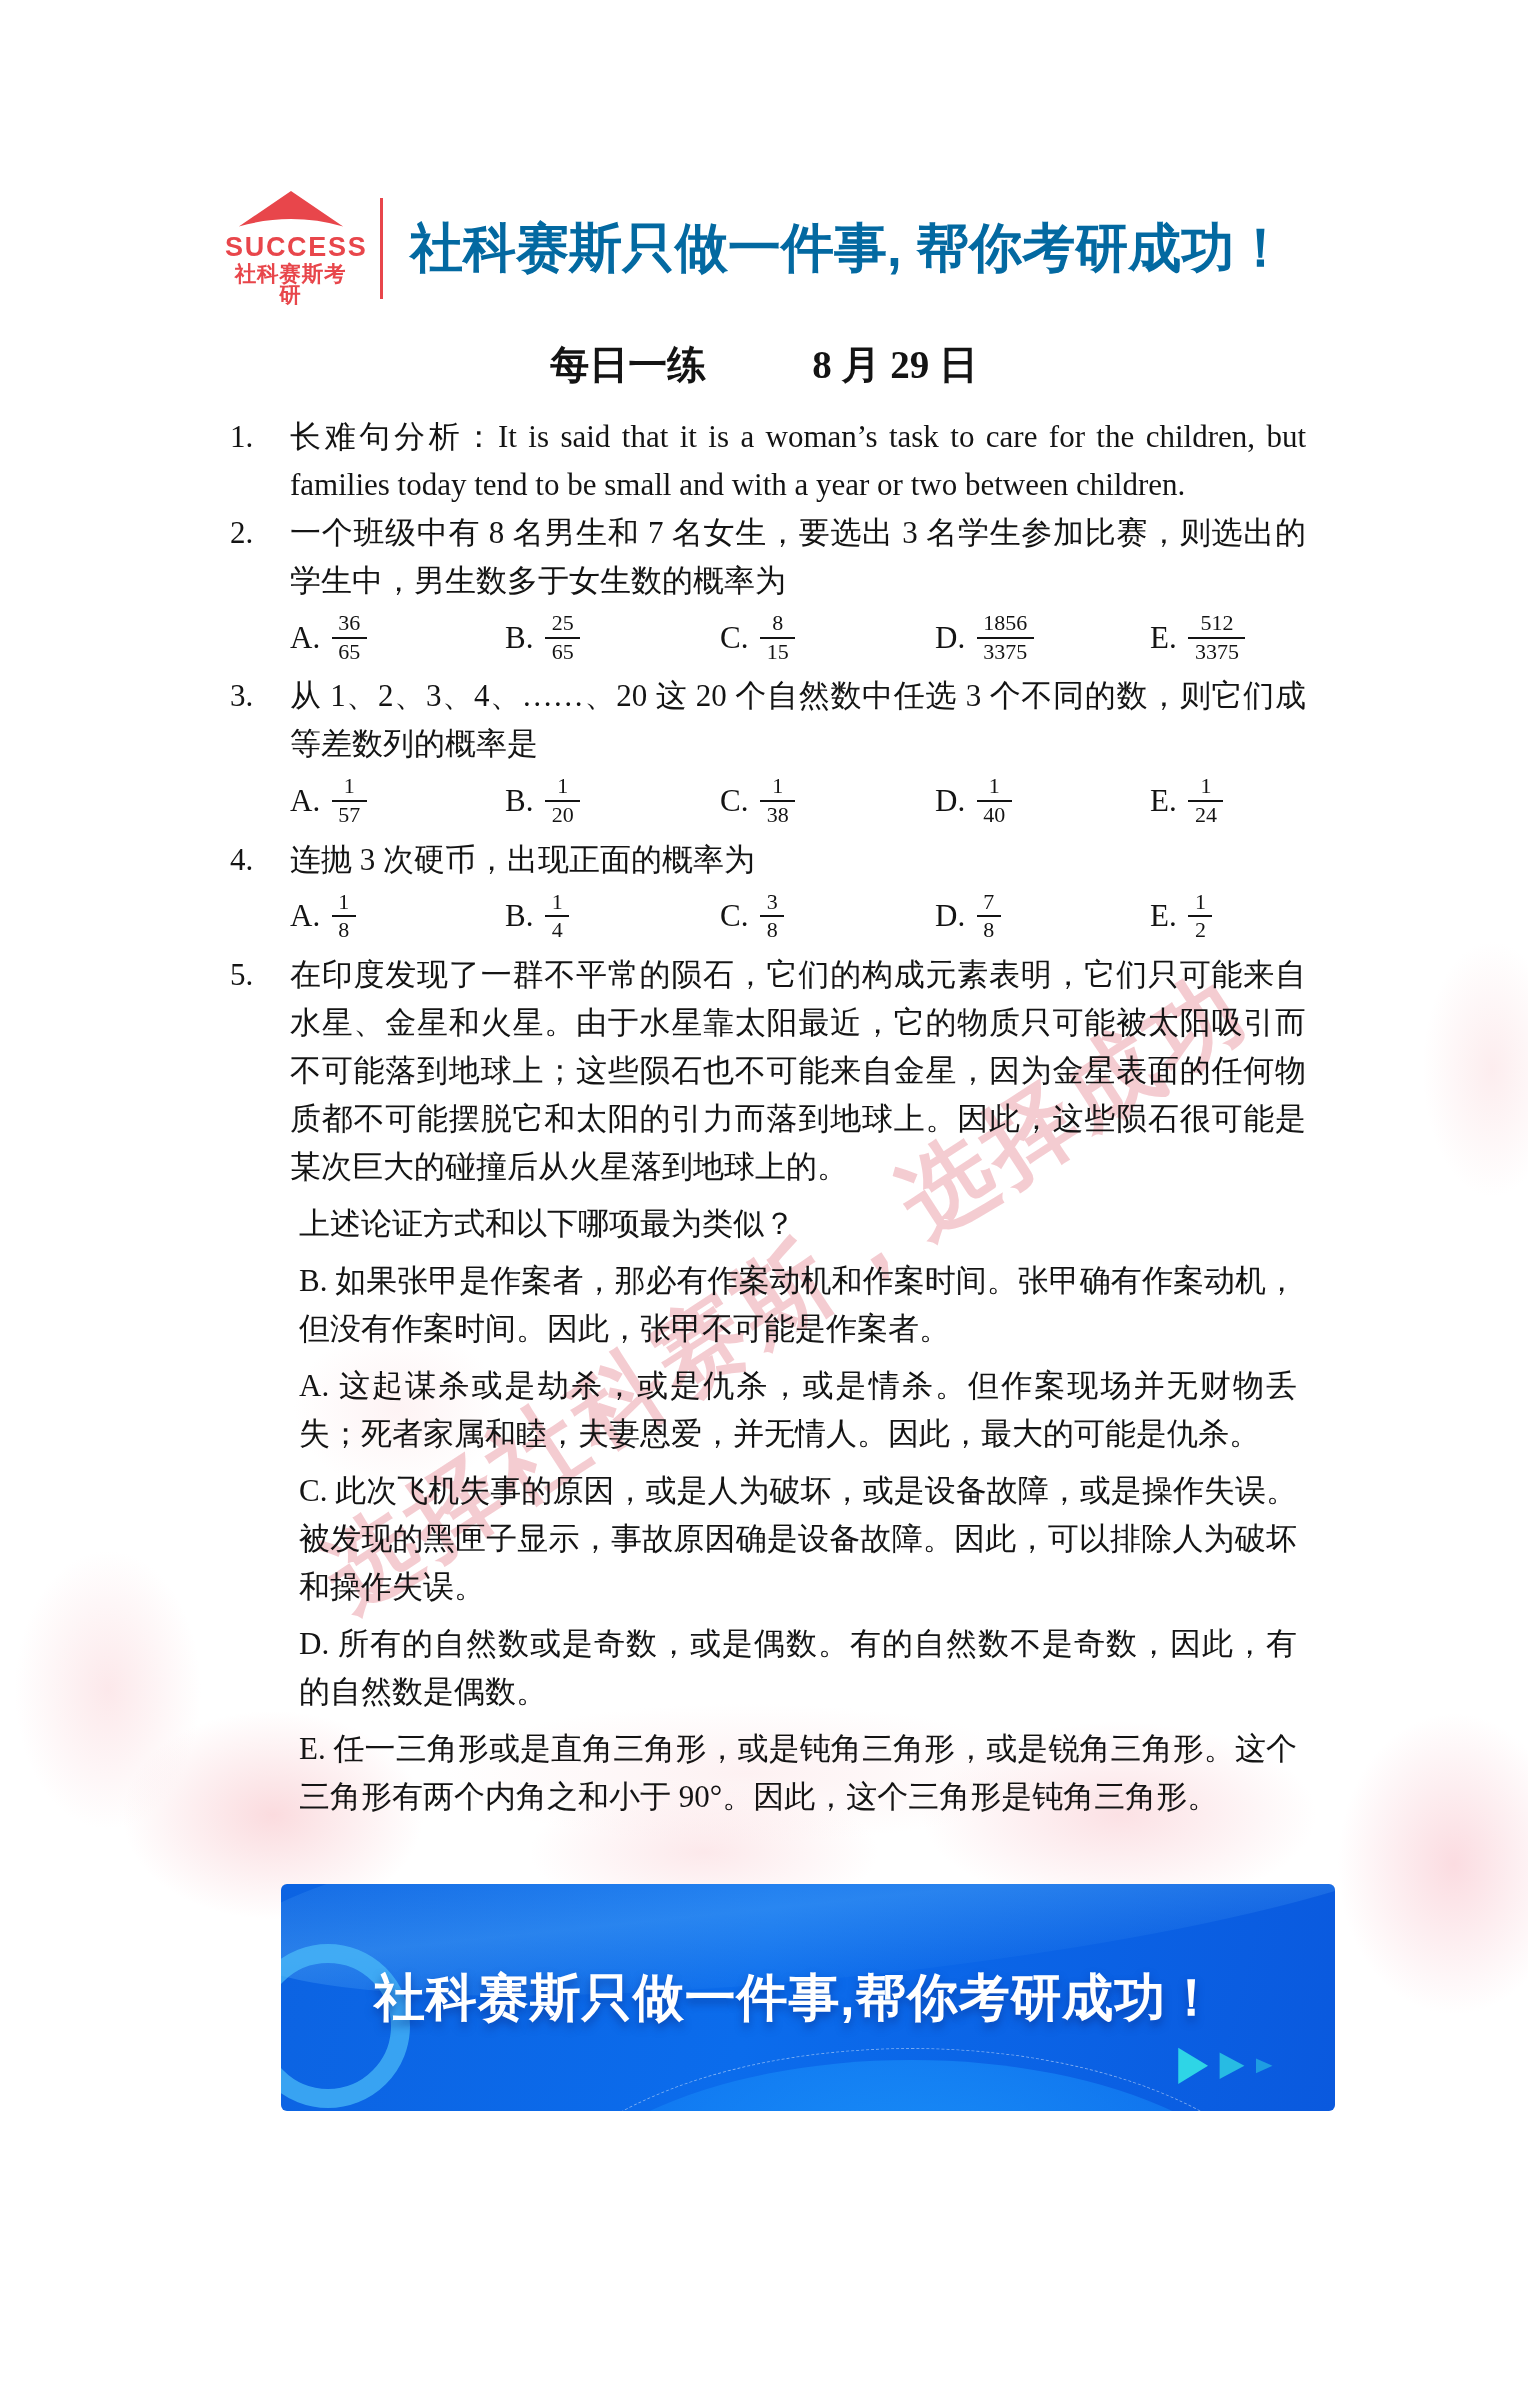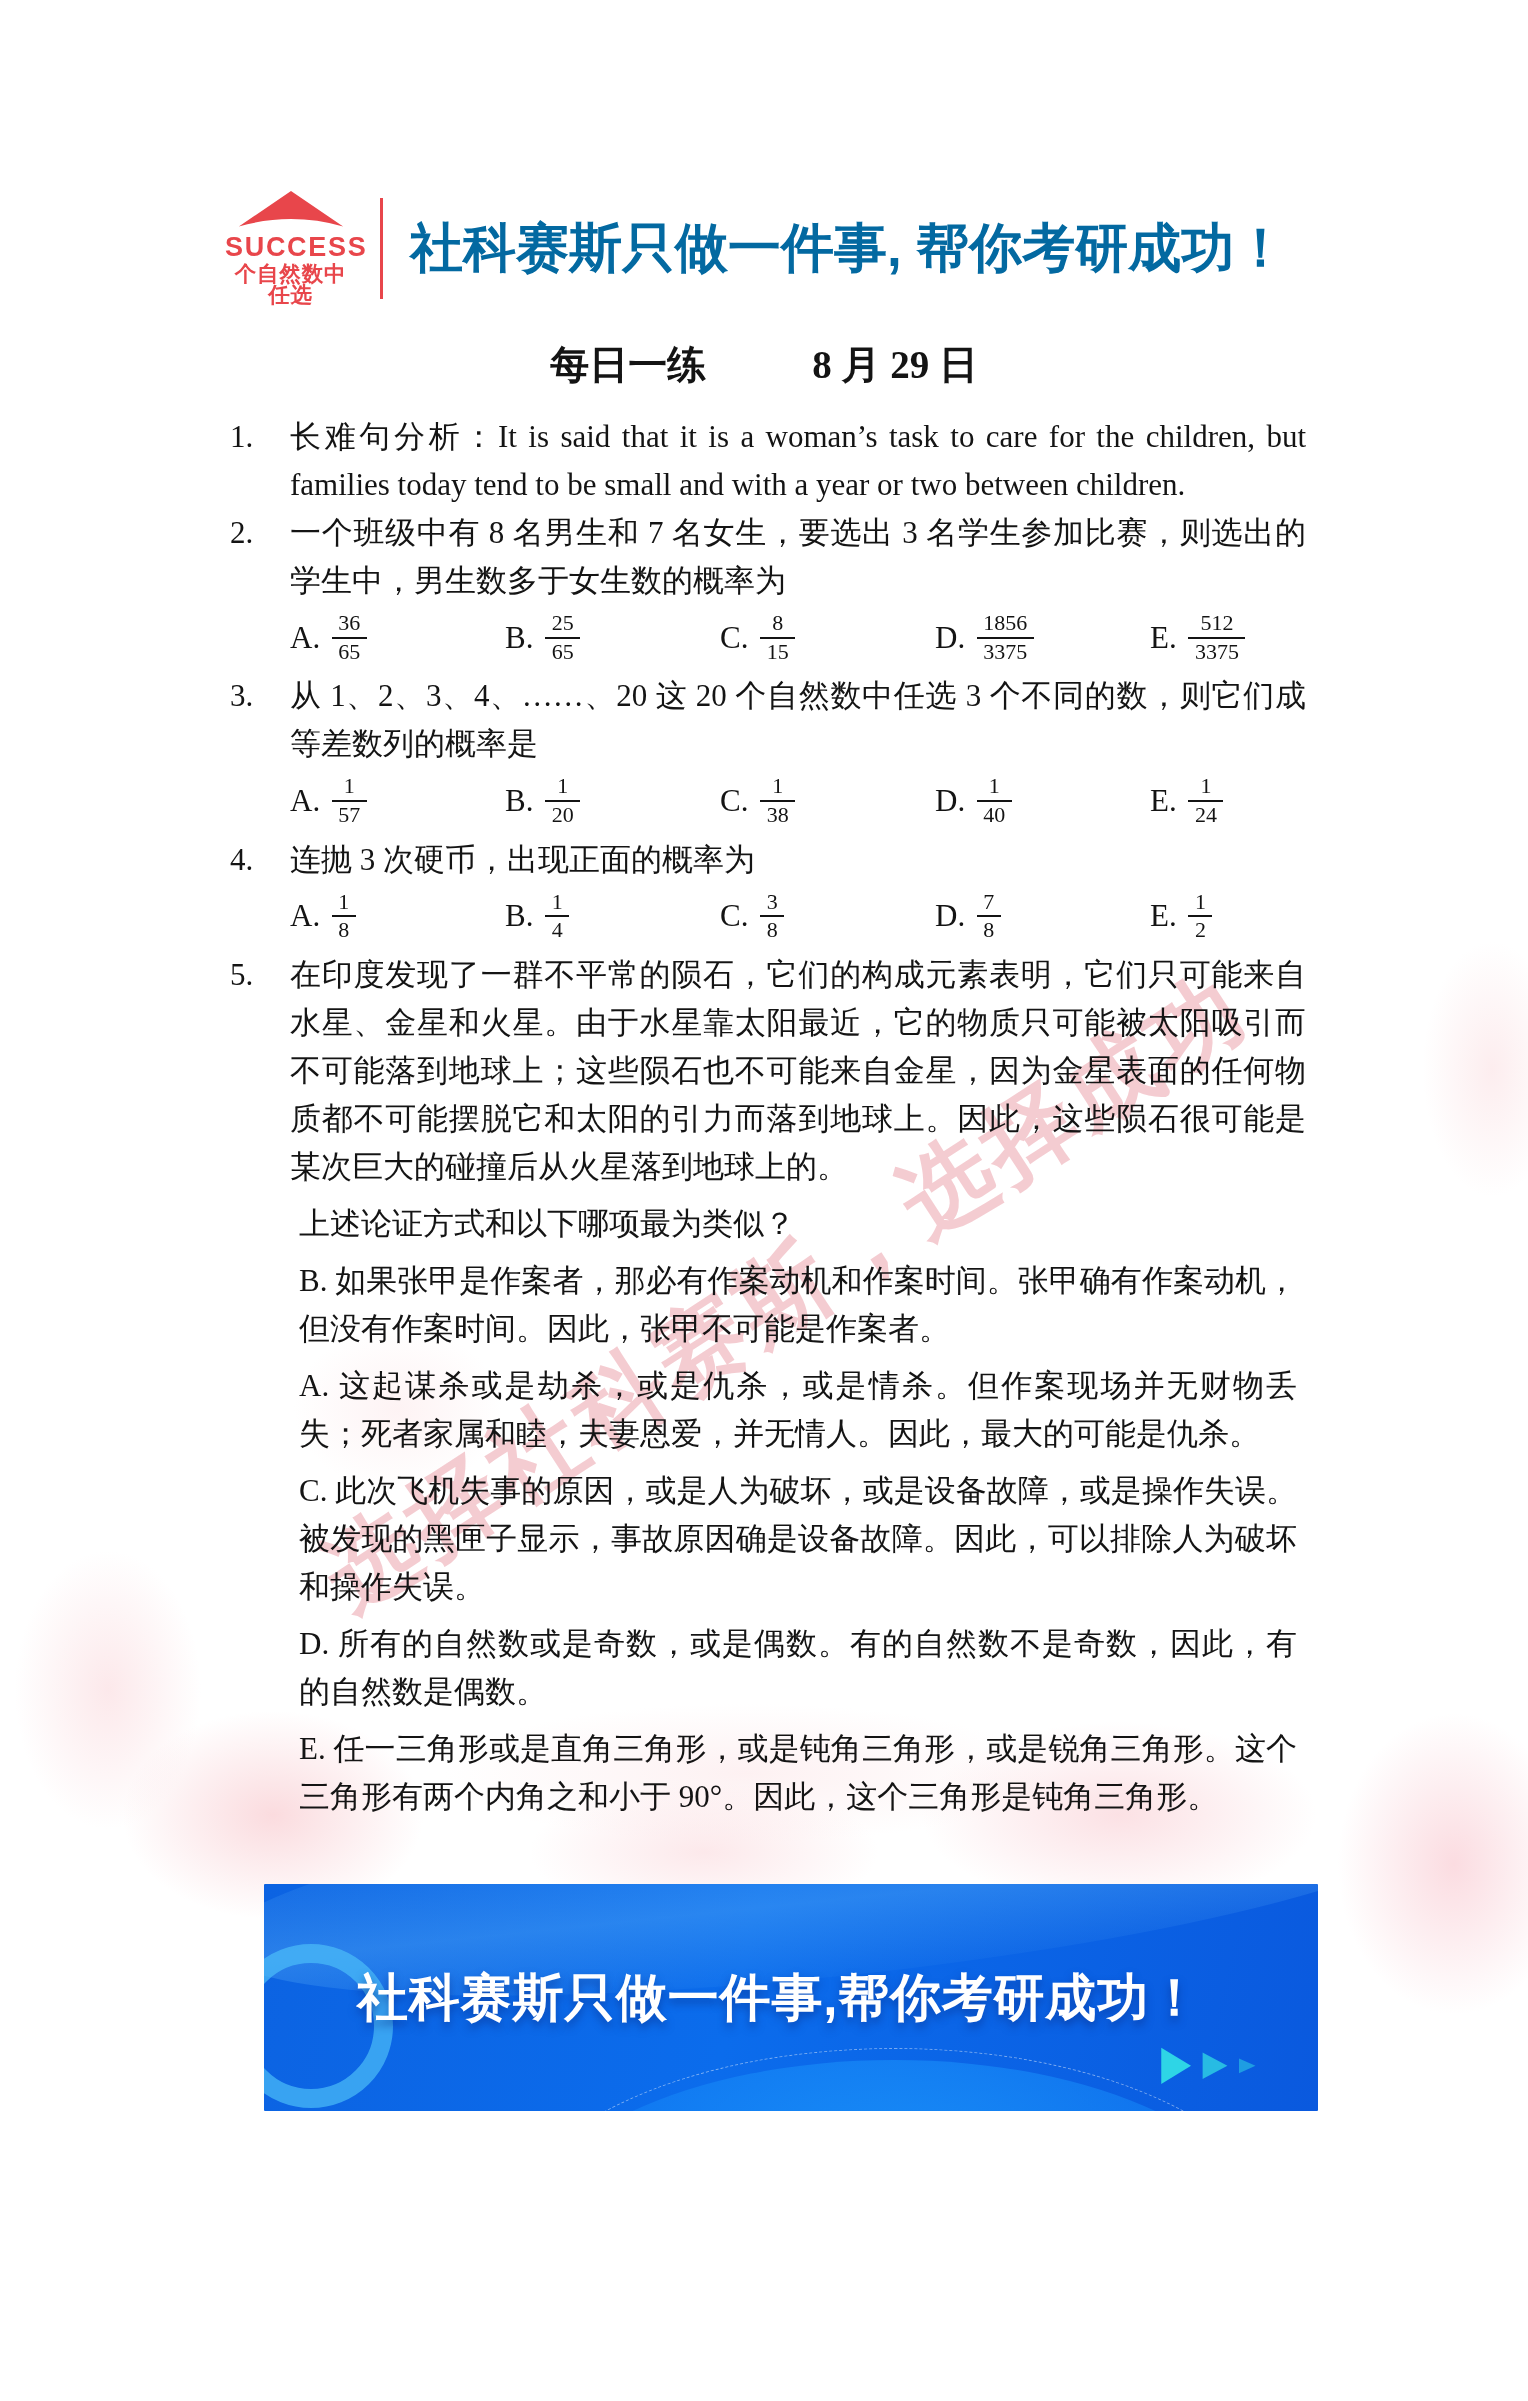--- a/index.html
+++ b/index.html
@@ -47,22 +47,22 @@
   .qpara{margin:9px;}
   .options{display:flex;align-items:center;margin:5px 0 6.6px 0;}
   .option{display:flex;align-items:center;width:215px;}
   .option:last-child{width:auto;}
   .opt-label{margin-right:11.6px;}
   .frac{display:inline-block;text-align:center;font-size:22px;line-height:1.22;}
   .fnum{display:block;padding:0 6.6px;}
   .fden{display:block;border-top:2.5px solid #141414;padding:0 6.6px;}
 
   
-  .banner{position:absolute;left:264px;top:1884px;width:1054px;height:227px;z-index:4;
-          overflow:hidden;border-radius:1px;
+  .banner{position:absolute;left:281px;top:1884px;width:1054px;height:227px;z-index:4;
+          overflow:hidden;border-radius:6px;
           background:linear-gradient(104deg,#0c63e2 0%,#0b6cec 45%,#0a59de 100%);}
   .banner-topband{position:absolute;left:-50px;top:-99px;width:1243px;height:191px;
           transform:rotate(-6deg);border-radius:50%;
           background:linear-gradient(to bottom, rgba(110,190,252,.0), rgba(110,195,252,.30) 60%, rgba(110,195,252,.05));}
   .banner-ring{position:absolute;left:-35px;top:60px;width:126px;height:126px;border-radius:50%;
           border:19px solid rgba(76,190,248,.70);}
   .banner-dome{position:absolute;left:257px;top:176px;width:746px;height:356px;border-radius:50%;
           background:radial-gradient(ellipse at 50% 35%, rgba(28,150,250,.85), rgba(15,118,242,.55) 75%, rgba(15,118,242,0));}
   .banner-arc{position:absolute;left:240px;top:164px;width:779px;height:381px;border-radius:50%;
           border:1.7px dashed rgba(255,255,255,.45);border-bottom-color:transparent;
@@ -81,21 +81,21 @@
   <div class="watermark">选择社科赛斯，选择成功</div>
 
   <div class="header">
     <div class="logo">
       <span>
         <svg width="106" height="40" viewBox="0 0 128 48">
           <path d="M64 1 L127 44 Q64 26 1 44 Z" fill="#e8464b"></path>
         </svg>
       </span>
       <div class="logo-brand">SUCCESS</div>
-      <div class="logo-sub">个自然数中任选</div>
+      <div class="logo-sub">社科赛斯考研</div>
     </div>
     <div class="header-divider"></div>
     <div class="slogan">社科赛斯只做一件事, 帮你考研成功！</div>
   </div>
 
   <div class="title-row">
     <span>每日一练</span><span class="title-gap"></span><span>8 月 29 日</span>
   </div>
 
   <div class="main" id="questions">

